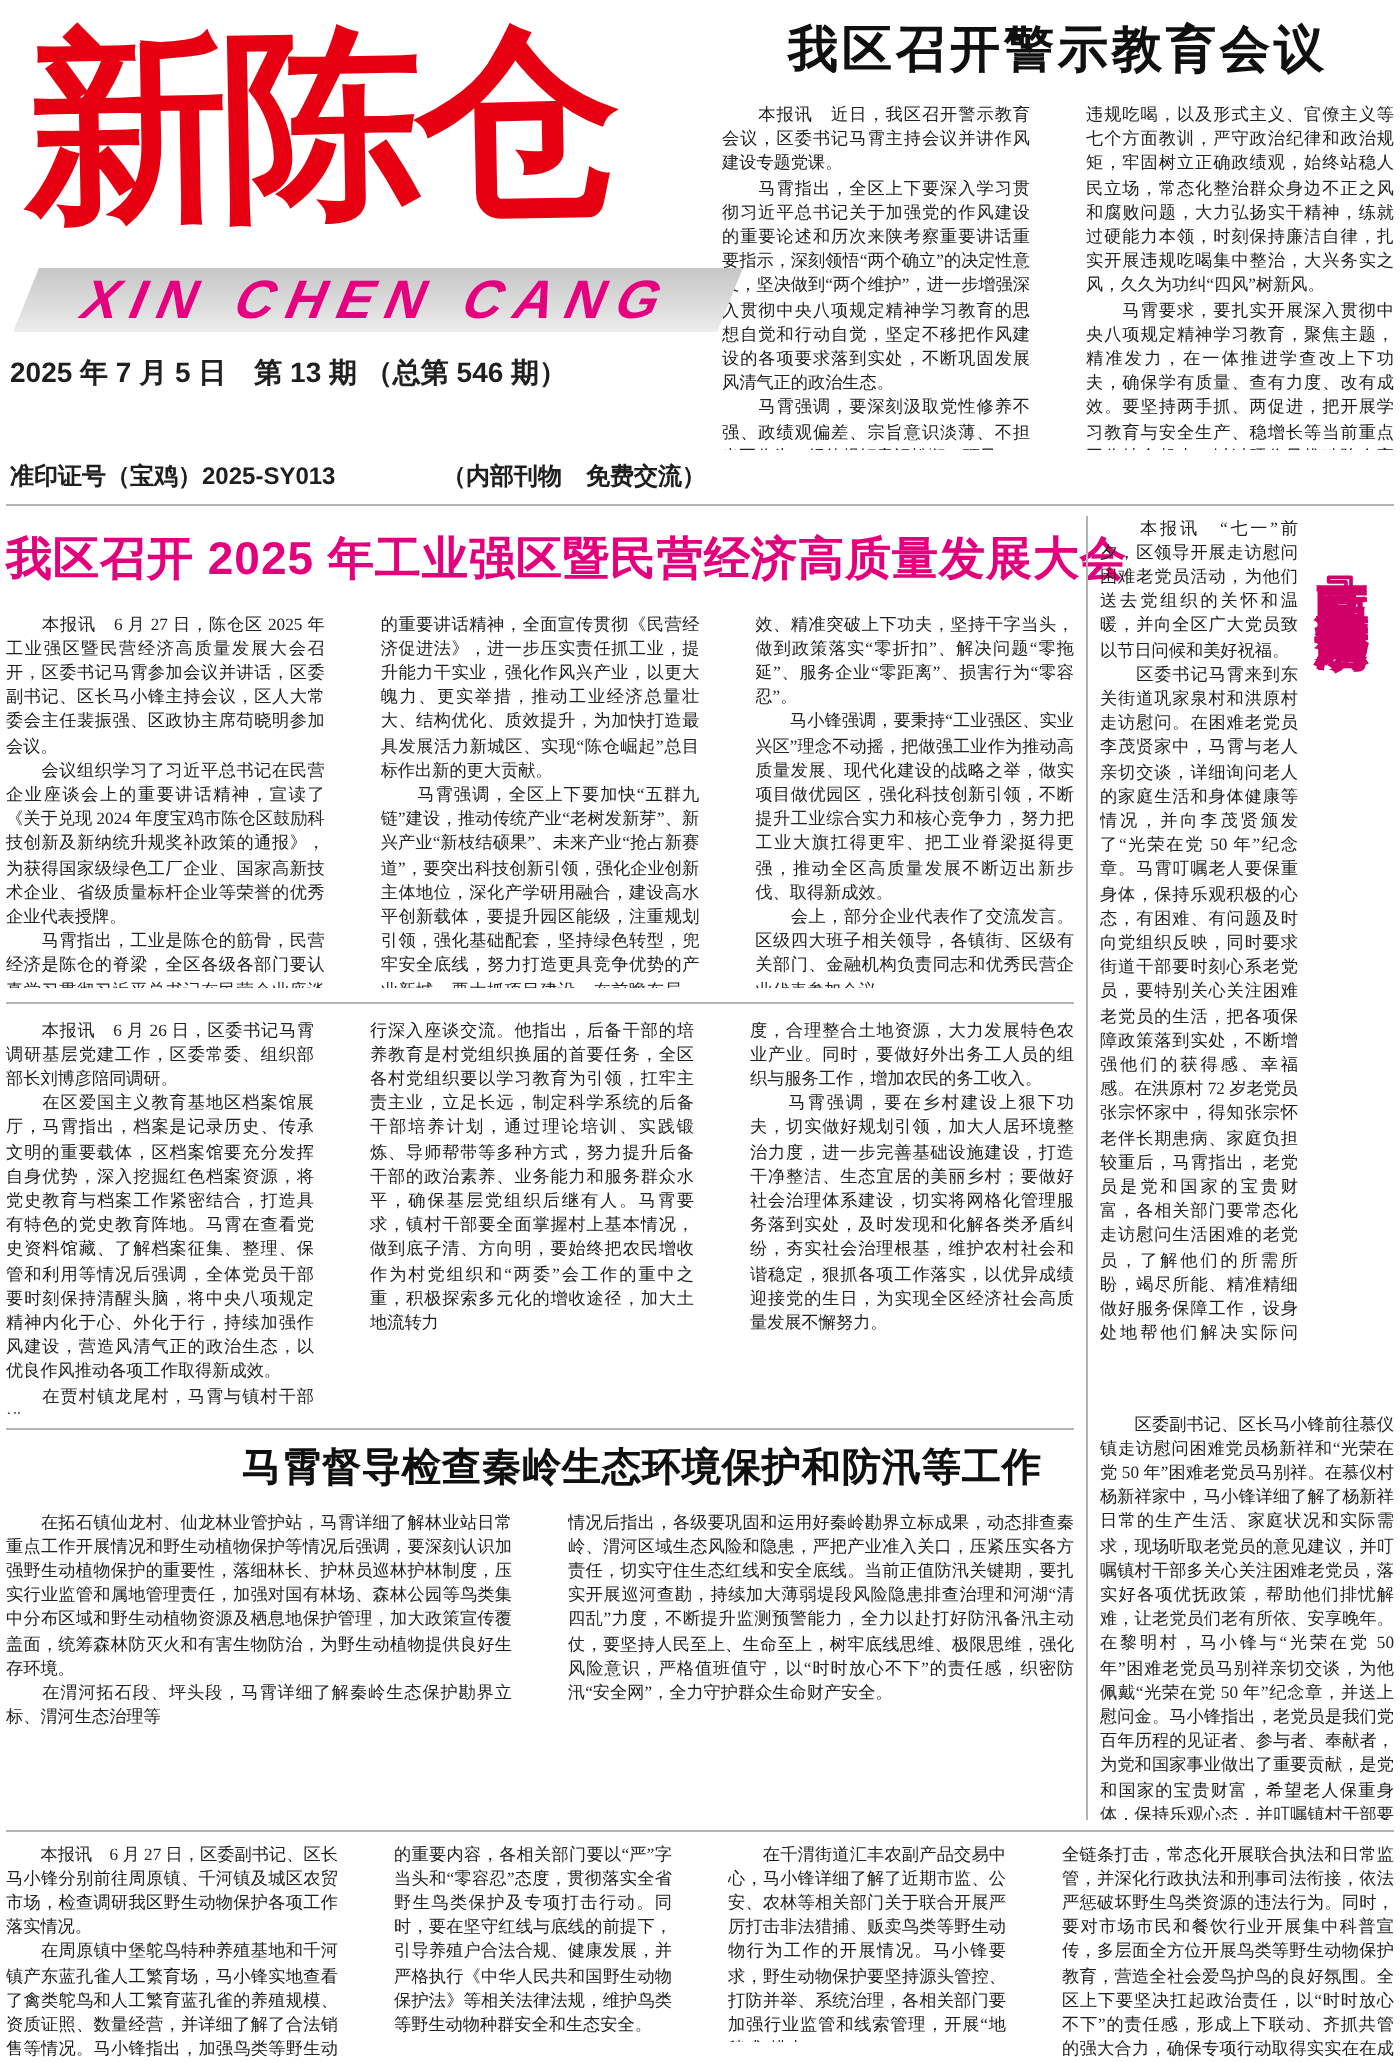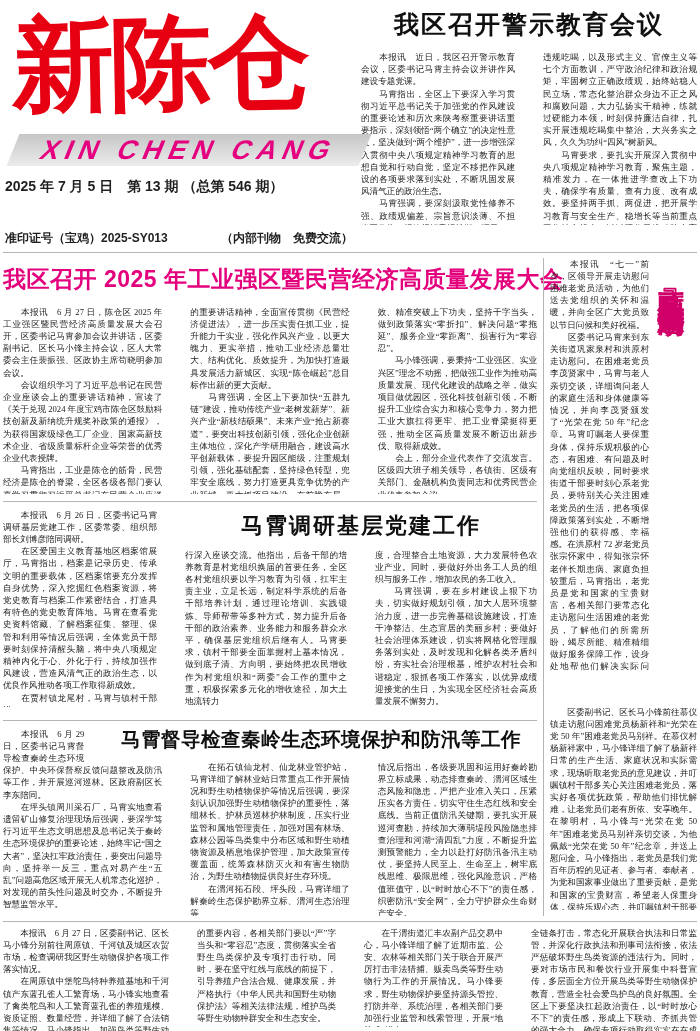--- a/index.html
+++ b/index.html
@@ -125,37 +125,34 @@
       </section>
 
       <hr class="hrule inner">
 
       <section class="dangjian">
         <div class="cols">
           <div class="col bt">　　本报讯　6 月 26 日，区委书记马霄调研基层党建工作，区委常委、组织部部长刘博彦陪同调研。
 　　在区爱国主义教育基地区档案馆展厅，马霄指出，档案是记录历史、传承文明的重要载体，区档案馆要充分发挥自身优势，深入挖掘红色档案资源，将党史教育与档案工作紧密结合，打造具有特色的党史教育阵地。马霄在查看党史资料馆藏、了解档案征集、整理、保管和利用等情况后强调，全体党员干部要时刻保持清醒头脑，将中央八项规定精神内化于心、外化于行，持续加强作风建设，营造风清气正的政治生态，以优良作风推动各项工作取得新成效。
 　　在贾村镇龙尾村，马霄与镇村干部进</div>
           <div class="midwrap">
-            <h3>马霄调研基层党建工作</h3>
             <div class="cols">
               <div class="col bt">行深入座谈交流。他指出，后备干部的培养教育是村党组织换届的首要任务，全区各村党组织要以学习教育为引领，扛牢主责主业，立足长远，制定科学系统的后备干部培养计划，通过理论培训、实践锻炼、导师帮带等多种方式，努力提升后备干部的政治素养、业务能力和服务群众水平，确保基层党组织后继有人。马霄要求，镇村干部要全面掌握村上基本情况，做到底子清、方向明，要始终把农民增收作为村党组织和“两委”会工作的重中之重，积极探索多元化的增收途径，加大土地流转力</div>
               <div class="col bt">度，合理整合土地资源，大力发展特色农业产业。同时，要做好外出务工人员的组织与服务工作，增加农民的务工收入。
 　　马霄强调，要在乡村建设上狠下功夫，切实做好规划引领，加大人居环境整治力度，进一步完善基础设施建设，打造干净整洁、生态宜居的美丽乡村；要做好社会治理体系建设，切实将网格化管理服务落到实处，及时发现和化解各类矛盾纠纷，夯实社会治理根基，维护农村社会和谐稳定，狠抓各项工作落实，以优异成绩迎接党的生日，为实现全区经济社会高质量发展不懈努力。</div>
             </div>
           </div>
         </div>
       </section>
 
       <hr class="hrule inner">
 
       <section class="qinling">
         <h3>马霄督导检查秦岭生态环境保护和防汛等工作</h3>
         <div class="cols">
-          <div class="col bt"><span class="qspacer"></span><span>　　本报讯　6 月 29 日，区委书记马霄督导检查秦岭生态环境保护、中央环保督察反馈问题整改及防汛等工作，并开展巡河巡林。区政府副区长李东陪同。
-　　在坪头镇周川采石厂，马霄实地查看遗留矿山修复治理现场后强调，要深学笃行习近平生态文明思想及总书记关于秦岭生态环境保护的重要论述，始终牢记“国之大者”，坚决扛牢政治责任，要突出问题导向，坚持举一反三，重点对易产生“五乱”问题高危区域开展无人机常态化巡护，对发现的苗头性问题及时交办，不断提升智慧监管水平。</span></div>
           <div class="col bt pad-top">　　在拓石镇仙龙村、仙龙林业管护站，马霄详细了解林业站日常重点工作开展情况和野生动植物保护等情况后强调，要深刻认识加强野生动植物保护的重要性，落细林长、护林员巡林护林制度，压实行业监管和属地管理责任，加强对国有林场、森林公园等鸟类集中分布区域和野生动植物资源及栖息地保护管理，加大政策宣传覆盖面，统筹森林防灭火和有害生物防治，为野生动植物提供良好生存环境。
 　　在渭河拓石段、坪头段，马霄详细了解秦岭生态保护勘界立标、渭河生态治理等</div>
           <div class="col bt pad-top">情况后指出，各级要巩固和运用好秦岭勘界立标成果，动态排查秦岭、渭河区域生态风险和隐患，严把产业准入关口，压紧压实各方责任，切实守住生态红线和安全底线。当前正值防汛关键期，要扎实开展巡河查勘，持续加大薄弱堤段风险隐患排查治理和河湖“清四乱”力度，不断提升监测预警能力，全力以赴打好防汛备汛主动仗，要坚持人民至上、生命至上，树牢底线思维、极限思维，强化风险意识，严格值班值守，以“时时放心不下”的责任感，织密防汛“安全网”，全力守护群众生命财产安全。</div>
         </div>
       </section>
 
     </div>
 
     <aside class="sidebar">
       <div class="sb-top">

